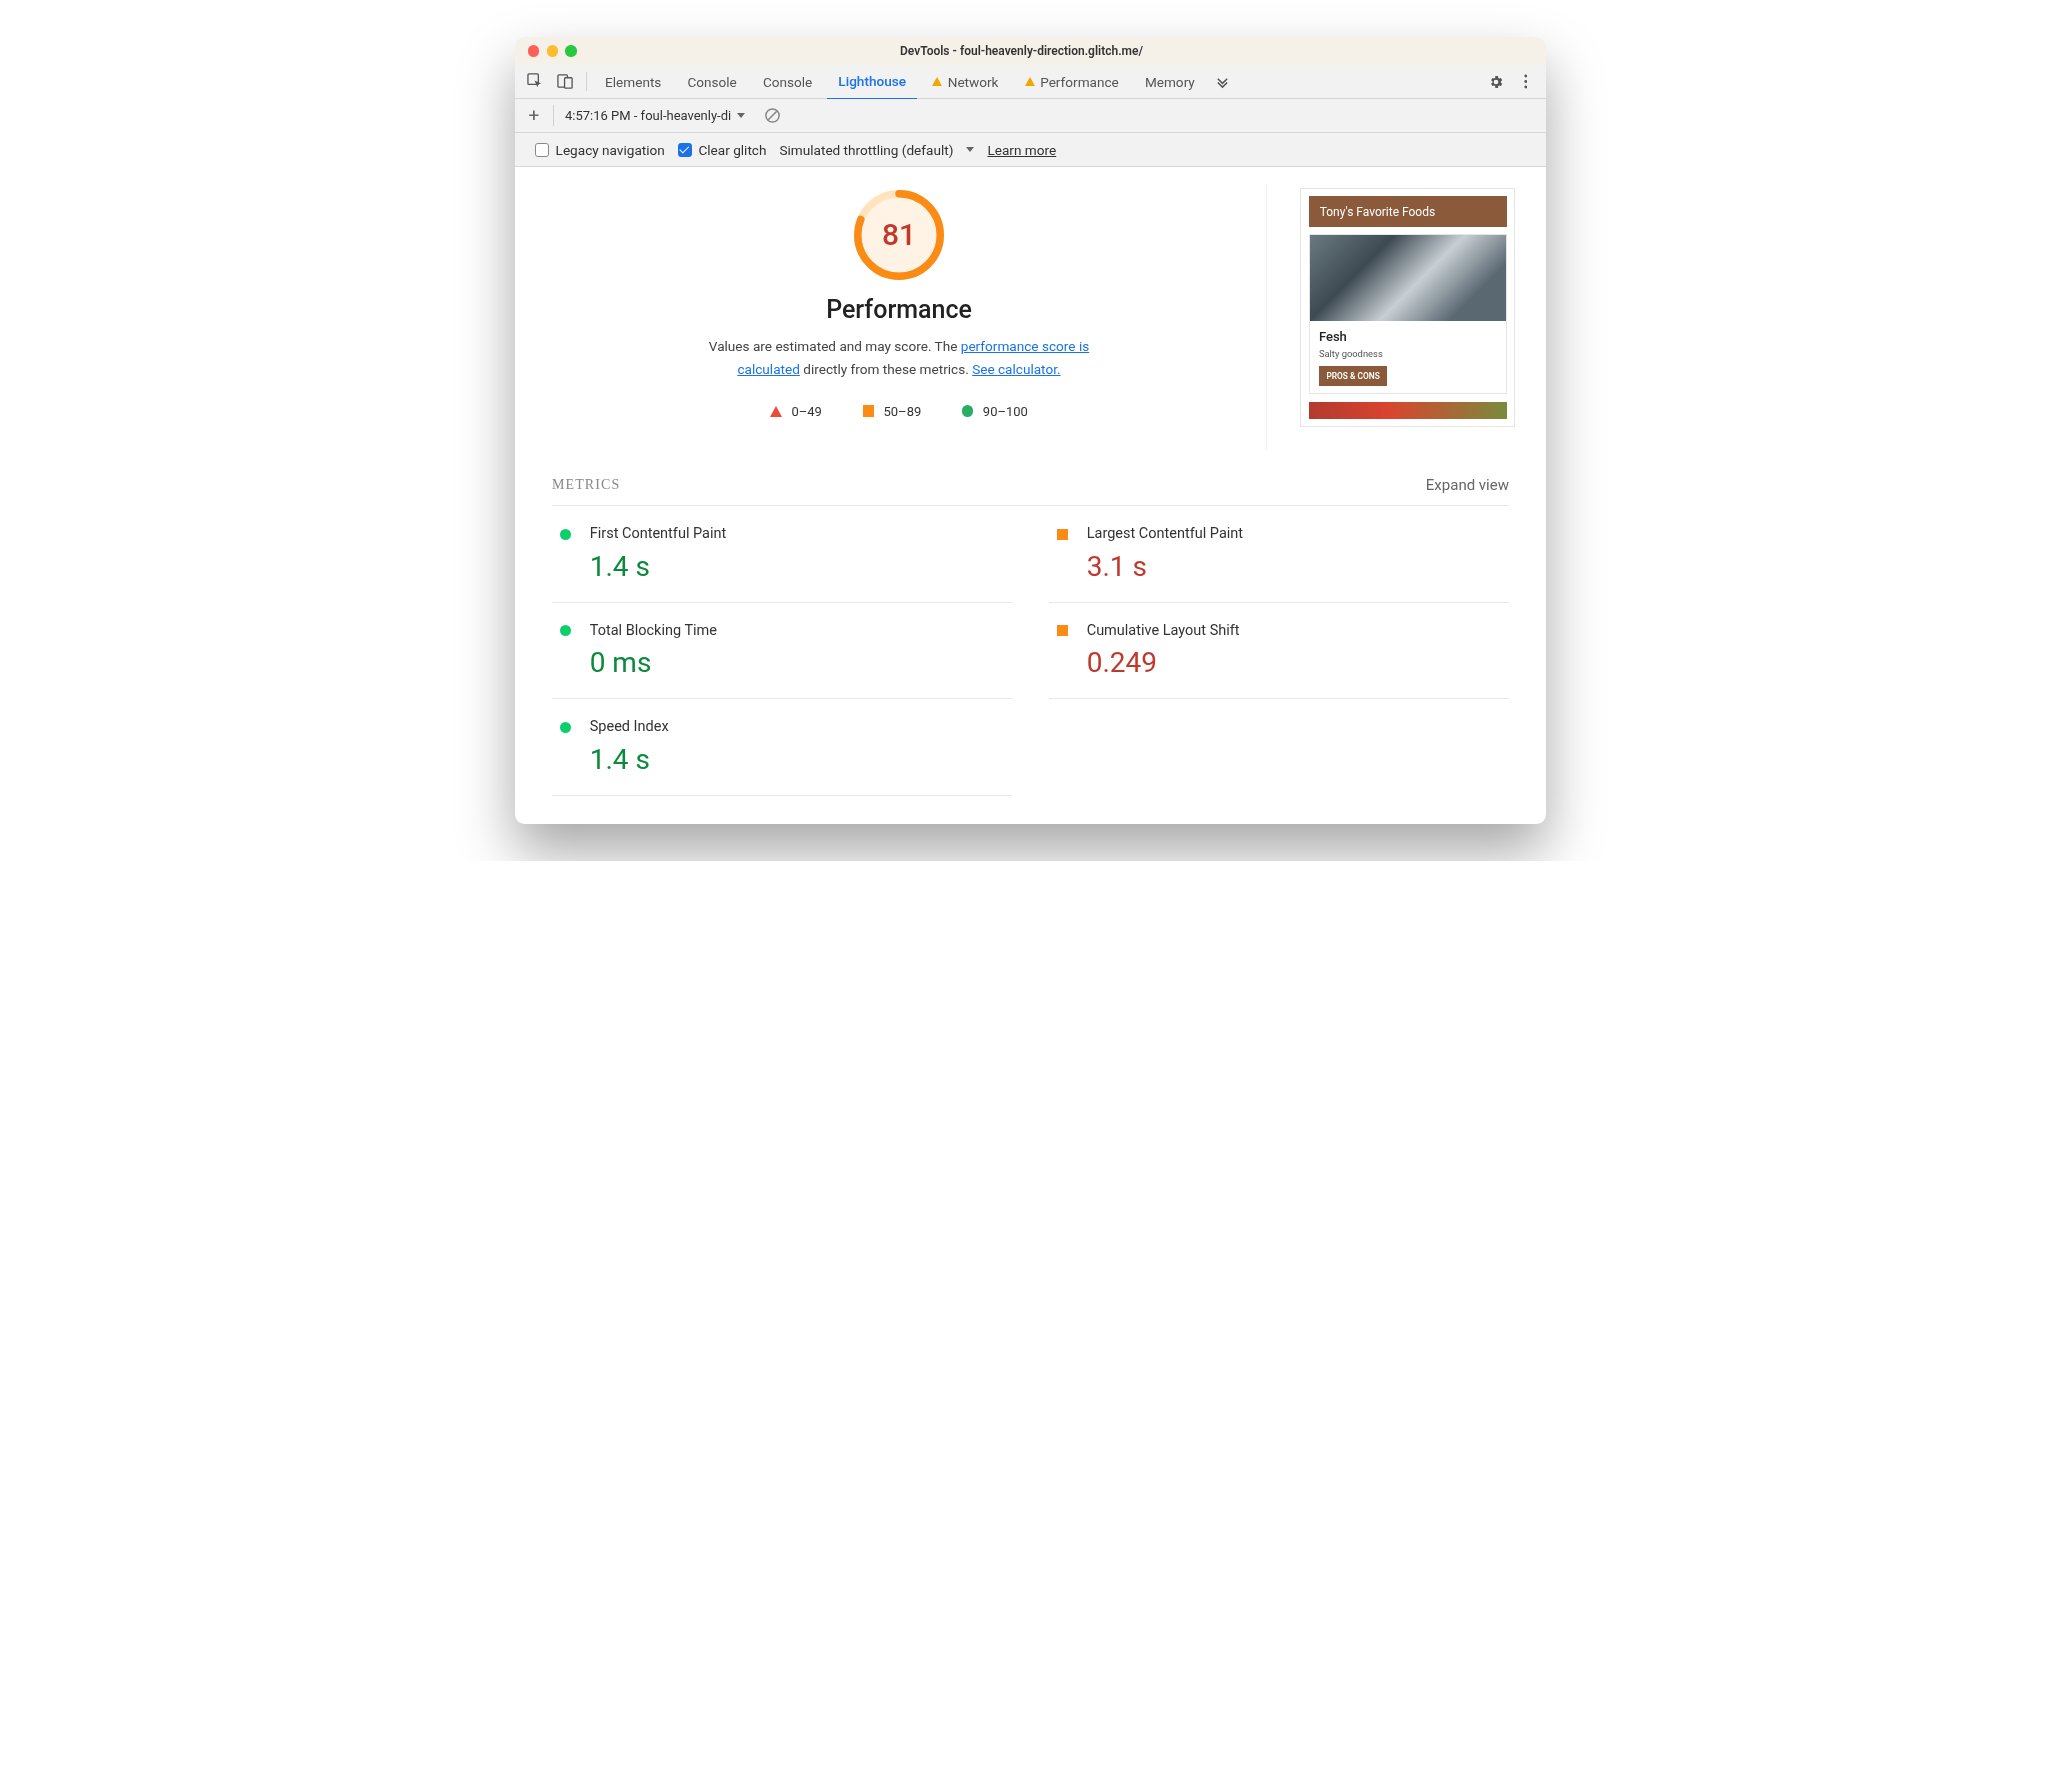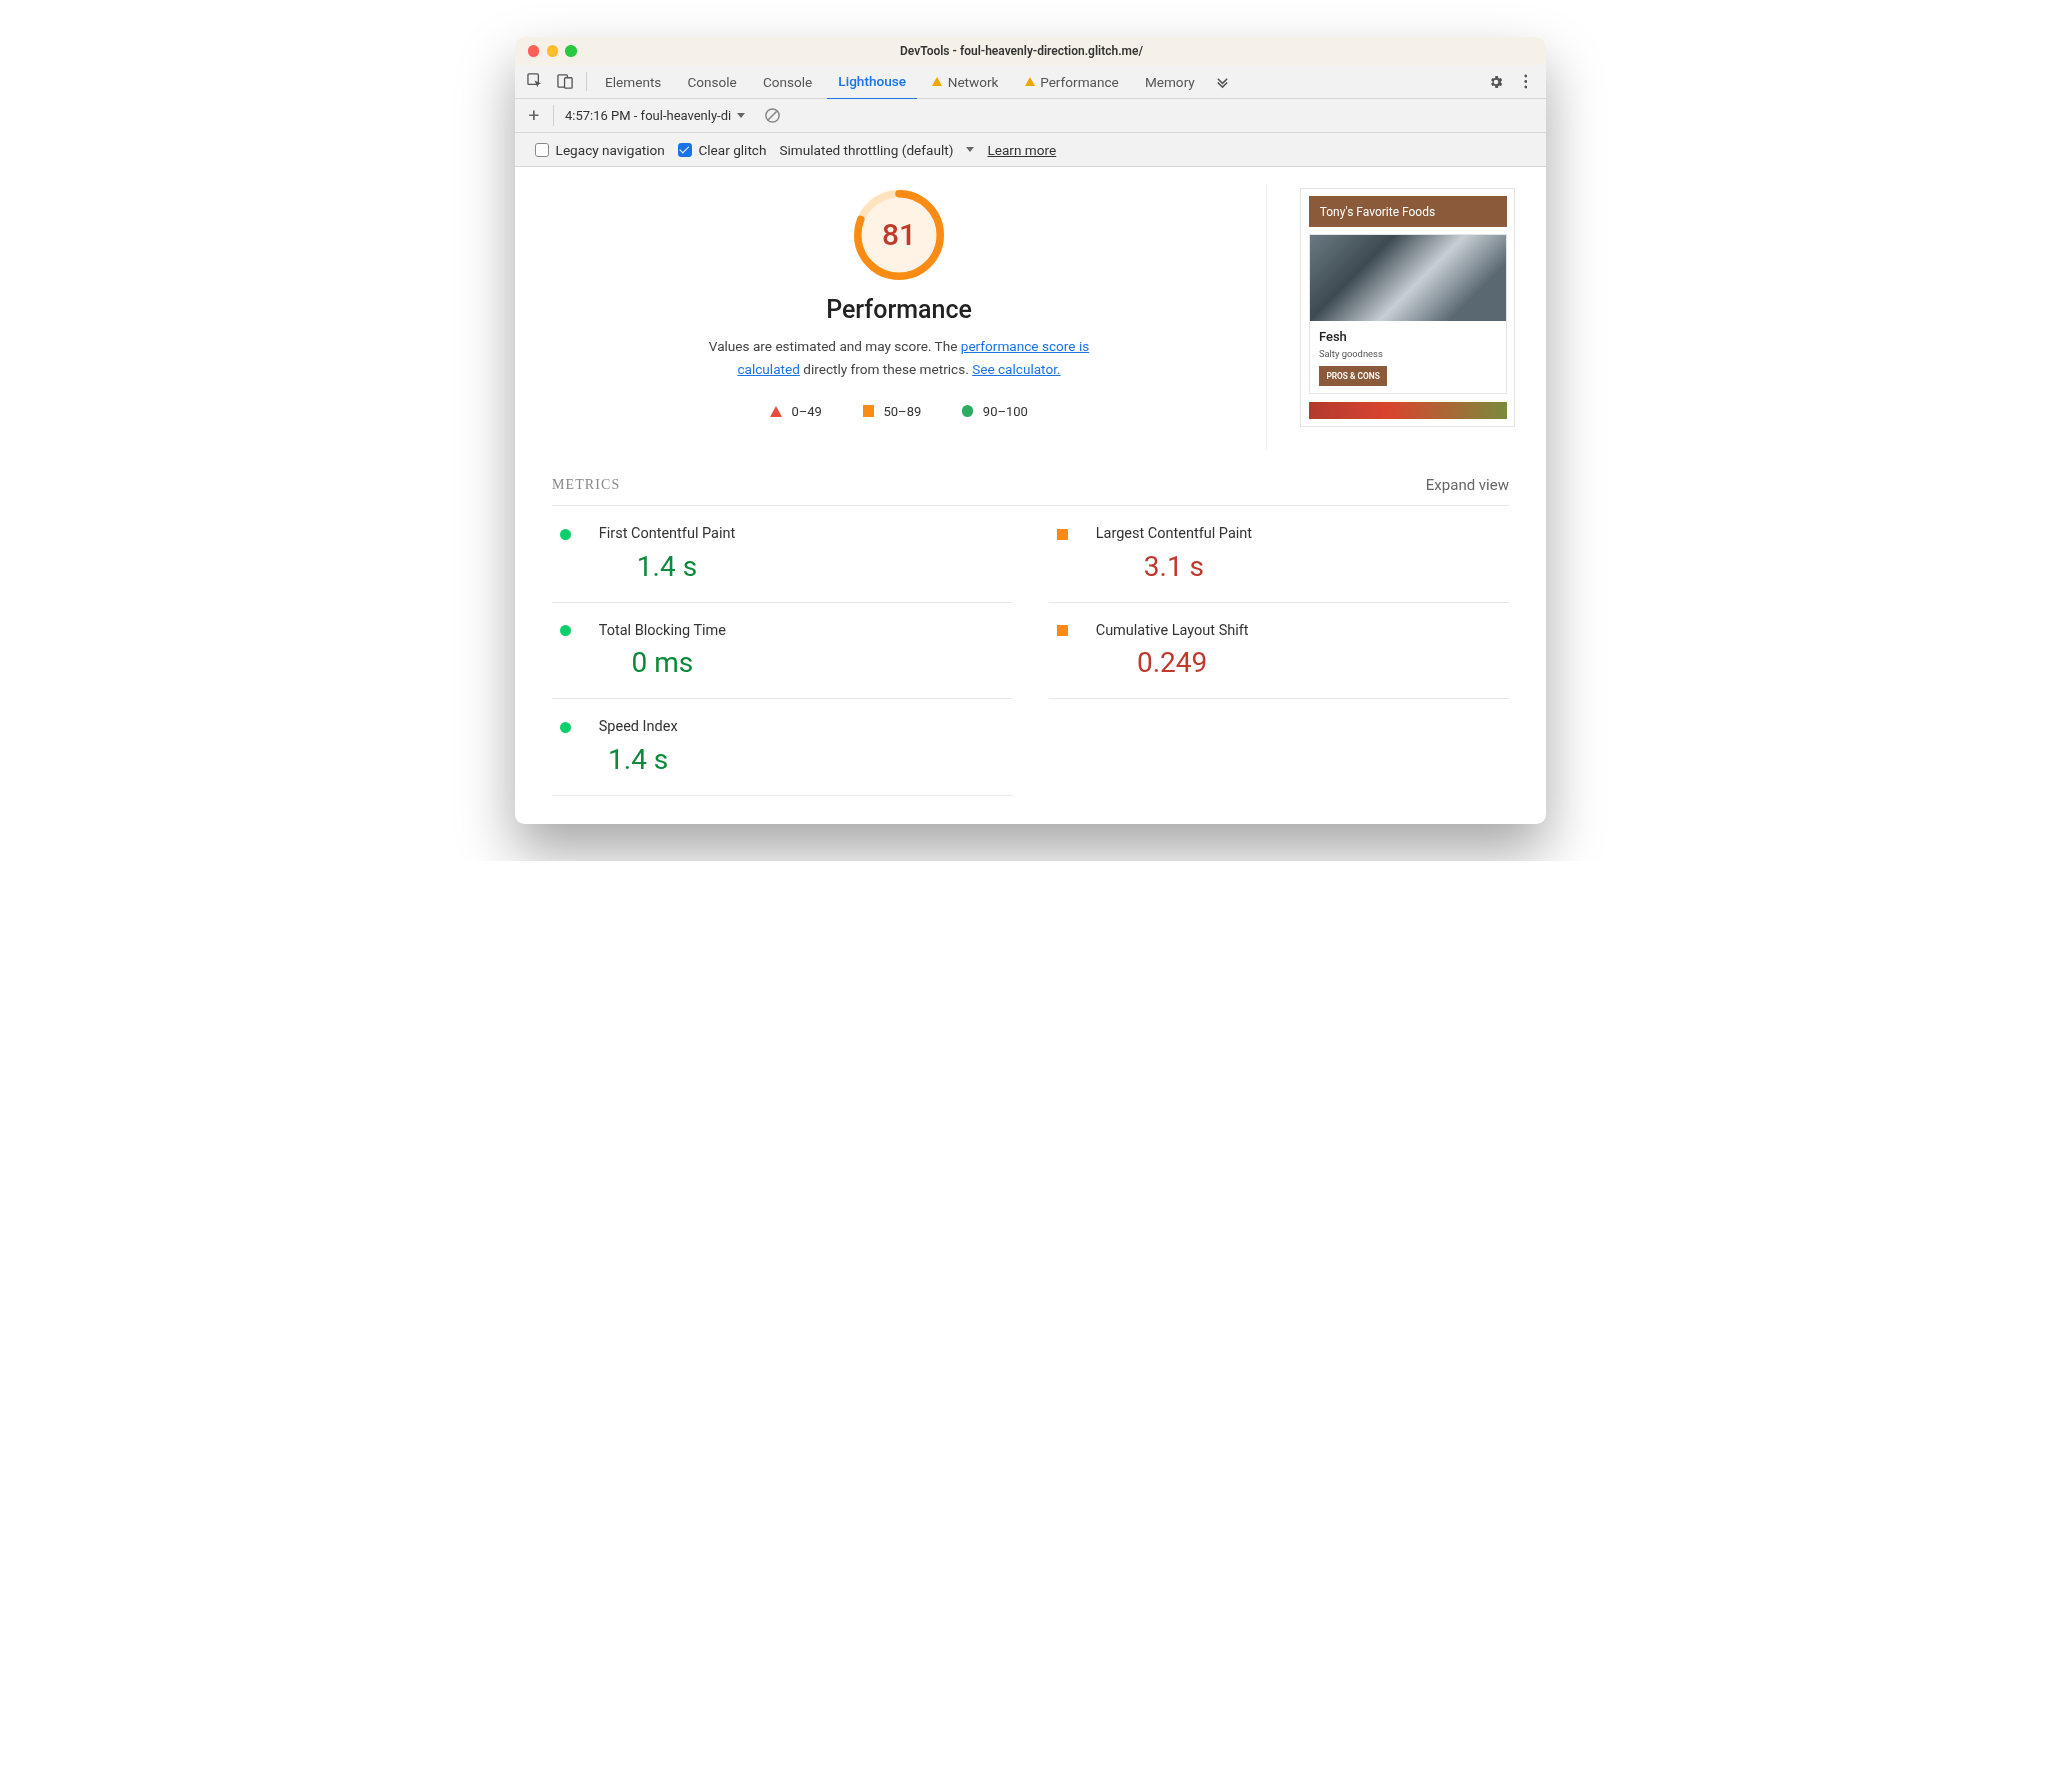--- a/index.html
+++ b/index.html
@@ -75,21 +75,21 @@
     .preview-body p { font-size: 9.4px; color: #555; }
     .pros-btn { background: #8a5a3a; color: #fff; font-size: 8.4px; font-weight: 600; padding: 4.7px 7.5px; margin-top: 7.5px; display: inline-block; }
     .preview-photo2 { height: 17px; background: linear-gradient(90deg, #b23a2e 0%, #d9442f 40%, #7a8a3e 100%); }
 
     
     .metrics-section { padding: 9.4px 37px 28px 37px; }
     .metrics-hdr { display: flex; justify-content: space-between; align-items: center; padding: 17px 0 11.2px 0; border-bottom: 0.9px solid #e8e8e8; }
     .metrics-hdr h3 { font-size: 14px; font-weight: 500; color: #888; letter-spacing: 1.1px; font-family: Liberation Serif, serif; }
     .expand-link { font-size: 15px; color: #666; cursor: pointer; }
     .metrics-grid { display: grid; grid-template-columns: 1fr 1fr; column-gap: 37px; }
-    .metric { border-bottom: 0.9px solid #e8e8e8; padding: 19px 0 19px 7.5px; display: flex; gap: 28px; align-items: flex-start; text-align: center; }
+    .metric { border-bottom: 0.9px solid #e8e8e8; padding: 19px 0 19px 7.5px; display: flex; gap: 19px; align-items: flex-start; }
     .metric:nth-last-child(-n+1) { border-bottom: none; }
     .metric .dot { width: 11.2px; height: 11.2px; border-radius: 50%; margin-top: 3.7px; flex-shrink: 0; }
     .metric .sq { width: 11.2px; height: 11.2px; margin-top: 3.7px; flex-shrink: 0; }
     .dot.green { background: #0cce6b; }
     .sq.orange { background: #fa8c16; }
     .metric-name { font-size: 14.5px; color: #333; margin-bottom: 7.5px; }
     .metric-value { font-size: 28px; font-weight: 400; }
     .metric-value.green { color: #0a8a3a; }
     .metric-value.orange { color: #c0392b; }
   </style>

